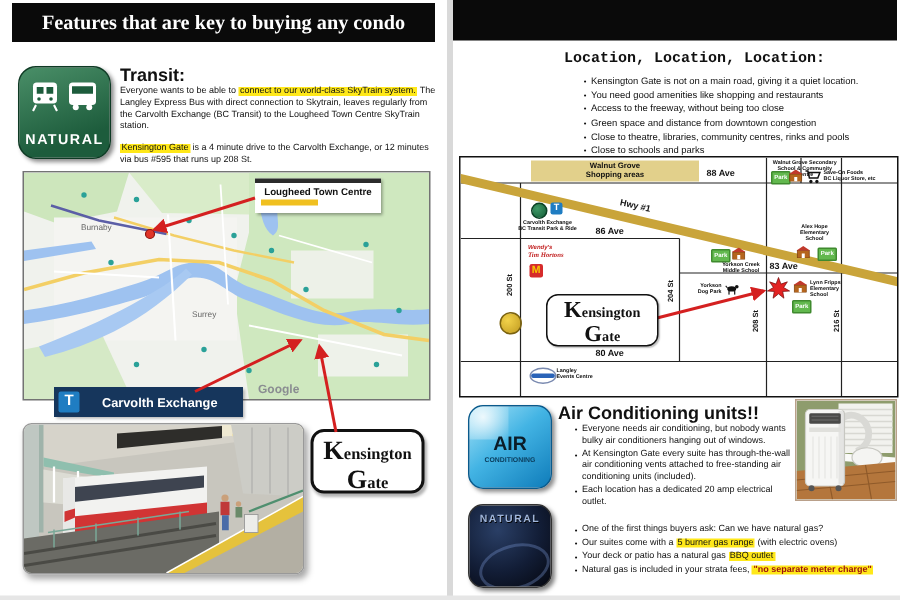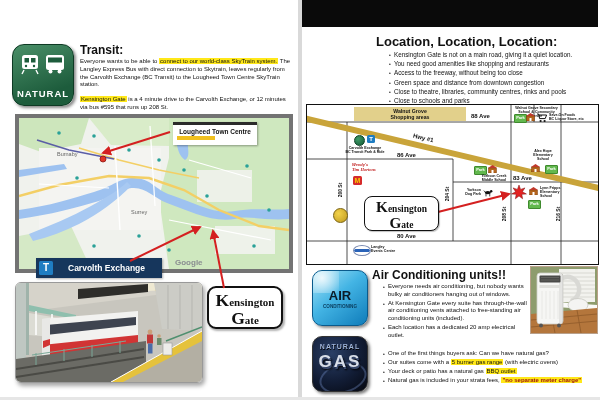--- a/index.html
+++ b/index.html
@@ -23,20 +23,22 @@
   .sechead{font-weight:bold;font-size:12px;}
   .body-text{font-size:6px;line-height:1.3;}
 </style>
 </head>
 <body>
 
 <div id="stage">
 
   <div class="page" style="left:0;width:298px;">
 
+    <div class="abs serifhead" style="left:8px;top:2px;width:282px;height:26px;background:#0a0a0a;color:#fff;
+                font-size:13.5px;line-height:26px;text-align:center;">Features that are key to buying any condo</div>
 
     <div class="abs" style="left:12px;top:44px;width:60px;height:60px;border-radius:12px;
                 background:linear-gradient(160deg,#4a8f68 0%,#1d5c3c 75%);
                 border:1px solid #0e3a24;box-shadow:2px 2px 3px rgba(0,0,0,0.45);">
       <svg class="abs" style="left:7px;top:8px;" width="46" height="22" viewBox="0 0 46 22">
         <rect x="2" y="2" width="16" height="14" rx="2.5" fill="#fff"></rect>
         <rect x="4.5" y="5" width="4.5" height="4.5" fill="#1d5c3c"></rect>
         <rect x="11" y="5" width="4.5" height="4.5" fill="#1d5c3c"></rect>
         <circle cx="6" cy="13" r="1.2" fill="#1d5c3c"></circle>
         <circle cx="14" cy="13" r="1.2" fill="#1d5c3c"></circle>
@@ -51,21 +53,21 @@
     </div>
 
     <div class="abs sechead" style="left:80px;top:43px;">Transit:</div>
     <div class="abs body-text" style="left:80px;top:58px;width:212px;">
       <span>Everyone wants to be able to </span><span class="hl">connect to our world-class SkyTrain system.</span><span>  The Langley Express Bus with direct connection to Skytrain, leaves regularly from the Carvolth Exchange (BC Transit) to the Lougheed Town Centre SkyTrain station.</span>
     </div>
     <div class="abs body-text" style="left:80px;top:96px;width:212px;">
       <span class="hl">Kensington Gate</span><span> is a 4 minute drive to the Carvolth Exchange, or 12 minutes via bus #595 that runs up 208 St.</span>
     </div>
 
-    <div class="abs" style="left:15px;top:114px;width:270px;height:151px;border:4px solid #737373;overflow:hidden;">
+    <div class="abs" style="left:15px;top:114px;width:270px;height:151px;border:1px solid #737373;overflow:hidden;">
       <svg width="270" height="151" viewBox="0 0 270 151">
         <rect width="270" height="151" fill="#f0f2ed"></rect>
         <polygon points="0,0 70,0 62,26 22,34 0,26" fill="#cde6bc"></polygon>
         <polygon points="70,0 158,0 150,28 92,27" fill="#d9ecc9"></polygon>
         <polygon points="150,0 270,0 270,151 150,151 140,80 150,40" fill="#cfe8bf"></polygon>
         <rect x="178" y="52" width="55" height="32" fill="#edf1e8"></rect>
         <rect x="196" y="108" width="60" height="28" fill="#eef2ea"></rect>
         <rect x="20" y="30" width="122" height="82" fill="#f4f4f1"></rect>
         <polygon points="0,118 52,108 72,151 0,151" fill="#d5e9c6"></polygon>
         <path d="M0,52 L45,46 L48,51 L0,59 Z" fill="#9ec2f0"></path>
@@ -187,21 +189,21 @@
     </svg>
   </div>
 
   <div class="abs" style="left:298px;top:0;width:4px;height:400px;background:#d9d9d9;"></div>
 
   <div class="page" style="left:302px;width:298px;">
 
     <div class="abs" style="left:0;top:0;width:296px;height:27px;background:#0a0a0a;"></div>
 
 
-    <div class="abs sechead" style="left:74px;top:34px;font-size:13px;">Location, Location, Location:</div>
+    <div class="abs sechead" style="left:74px;top:34px;font-size:10px;font-family:Liberation Mono, monospace;">Location, Location, Location:</div>
     <div class="abs body-text" style="left:84px;top:51px;width:208px;font-size:6.3px;">
       <div class="bul">
           <span>Kensington Gate is not on a main road, giving it a quiet location.</span>
         </div>
       <div class="bul">
           <span>You need good amenities like shopping and restaurants</span>
         </div>
       <div class="bul">
           <span>Access to the freeway, without being too close</span>
         </div>
@@ -414,22 +416,20 @@
       </svg>
     </div>
 
     <div class="abs" style="left:10px;top:336px;width:54px;height:54px;border-radius:10px;
                 background:radial-gradient(circle at 35% 30%,#2a3f66 0%,#121d36 55%,#05070f 100%);
                 border:1px solid #333;box-shadow:2px 2px 3px rgba(0,0,0,0.5);overflow:hidden;">
       <div class="abs" style="left:6px;top:26px;width:44px;height:26px;border-radius:50%;
                   border:2px solid rgba(120,150,210,0.35);transform:rotate(-15deg);"></div>
       <div class="abs" style="left:0;right:0;top:6px;text-align:center;font-weight:bold;font-size:7px;color:#9fb4d8;
                   letter-spacing:1px;text-shadow:0.5px 0.5px 0 #000;">NATURAL</div>
-      <div class="abs" style="left:0;right:0;top:15px;text-align:center;font-weight:bold;font-size:17px;color:#d8dee8;
-                  letter-spacing:2px;text-shadow:1px 1.5px 0 #3a4a6e,2px 2.5px 2px #000;">GAS</div>
     </div>
     <div class="abs body-text" style="left:78px;top:350px;width:216px;font-size:6px;">
       <div class="bul">
           <span><span>One of the first things buyers ask: Can we have natural gas?</span></span>
         </div>
       <div class="bul">
           <span><span>Our suites come with a </span><span class="hl">5 burner gas range</span><span> (with electric ovens)</span></span>
         </div>
       <div class="bul">
           <span><span>Your deck or patio has a natural gas </span><span class="hl">BBQ outlet</span></span>

